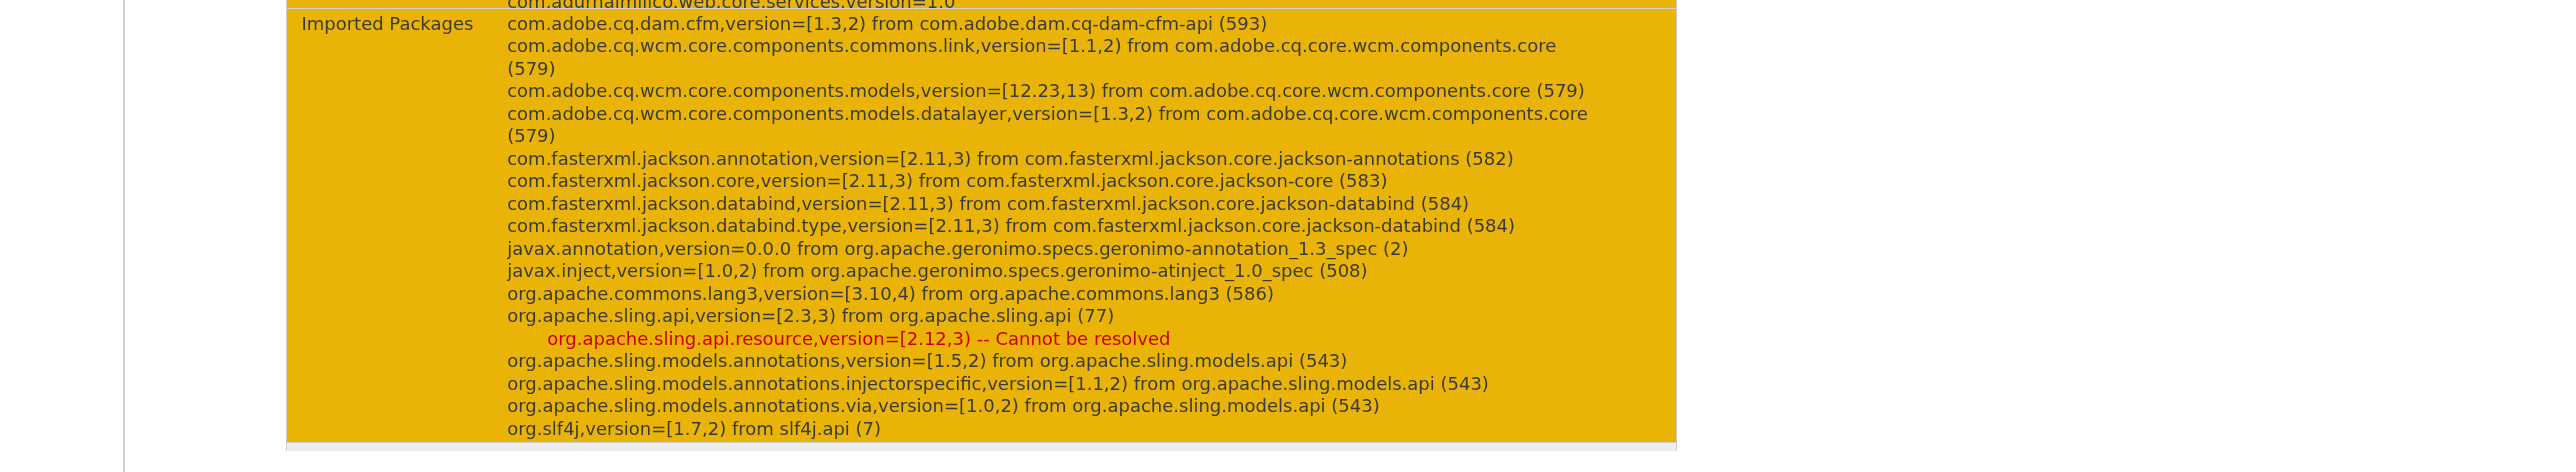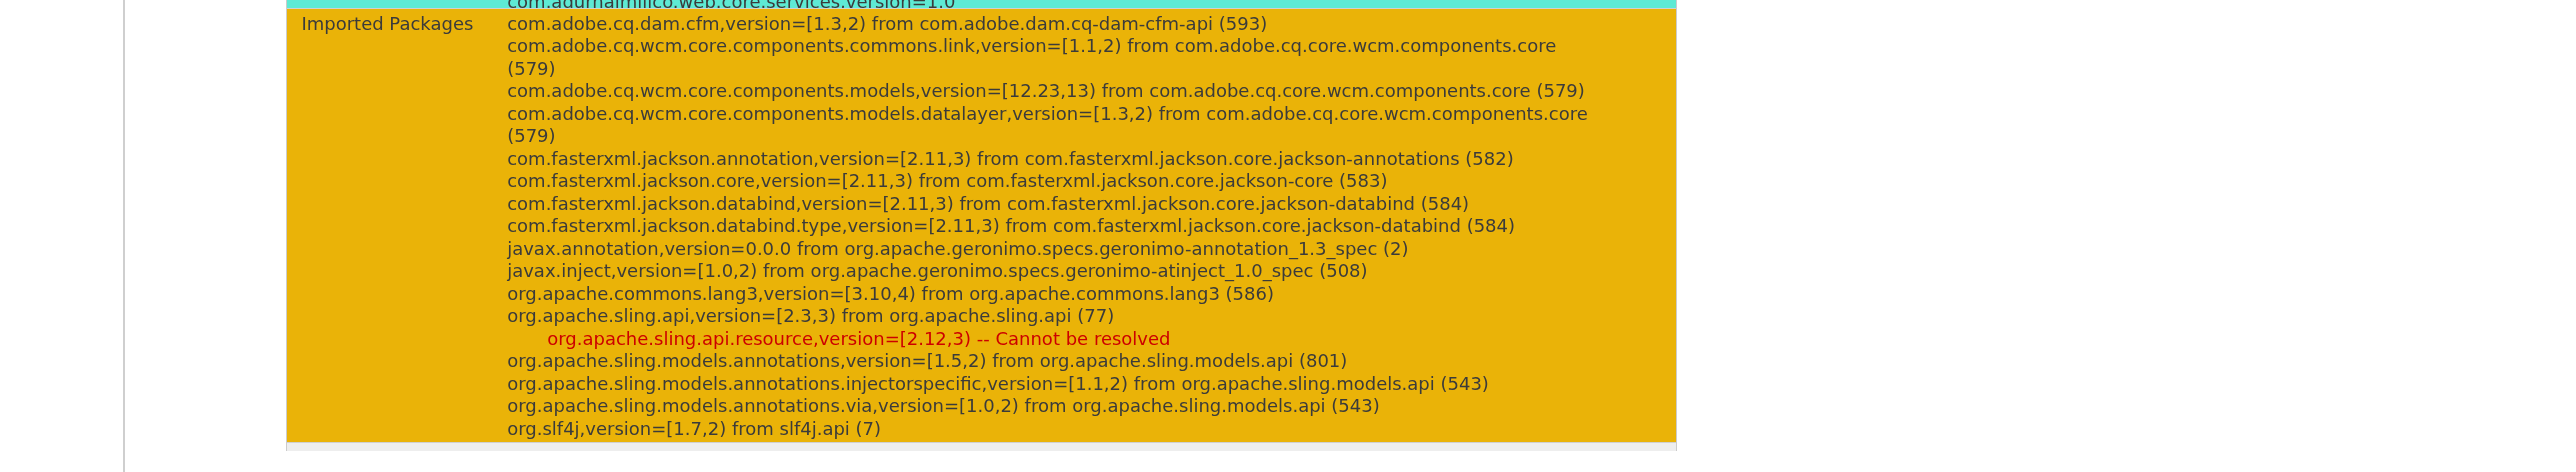--- a/index.html
+++ b/index.html
@@ -26,21 +26,21 @@
     position: absolute;
     left: 286px; top: 0;
     width: 1391px;
     border-left: 1.8px solid #cccccc;
     border-right: 1.8px solid #cccccc;
   }
   .row { display: flex; width: 100%; }
 
   .row-clipped-top {
     height: 9px;
-    background: #5eead4;
+    background: #eab308;
     border-bottom: 1.8px solid #d0d0d0;
     overflow: hidden;
   }
   .row-clipped-top .cell-content { overflow: hidden; }
   .clipped-line {
     margin-top: -11.7px;
     line-height: 22.5px;
     white-space: nowrap;
   }
 
@@ -94,21 +94,21 @@
         <div class="pkg-line">com.adobe.cq.wcm.core.components.models.datalayer,version=[1.3,2) from com.adobe.cq.core.wcm.components.core (579)</div>
         <div class="pkg-line">com.fasterxml.jackson.annotation,version=[2.11,3) from com.fasterxml.jackson.core.jackson-annotations (582)</div>
         <div class="pkg-line">com.fasterxml.jackson.core,version=[2.11,3) from com.fasterxml.jackson.core.jackson-core (583)</div>
         <div class="pkg-line">com.fasterxml.jackson.databind,version=[2.11,3) from com.fasterxml.jackson.core.jackson-databind (584)</div>
         <div class="pkg-line">com.fasterxml.jackson.databind.type,version=[2.11,3) from com.fasterxml.jackson.core.jackson-databind (584)</div>
         <div class="pkg-line">javax.annotation,version=0.0.0 from org.apache.geronimo.specs.geronimo-annotation_1.3_spec (2)</div>
         <div class="pkg-line">javax.inject,version=[1.0,2) from org.apache.geronimo.specs.geronimo-atinject_1.0_spec (508)</div>
         <div class="pkg-line">org.apache.commons.lang3,version=[3.10,4) from org.apache.commons.lang3 (586)</div>
         <div class="pkg-line">org.apache.sling.api,version=[2.3,3) from org.apache.sling.api (77)</div>
         <div class="pkg-line error">org.apache.sling.api.resource,version=[2.12,3) -- Cannot be resolved</div>
-        <div class="pkg-line">org.apache.sling.models.annotations,version=[1.5,2) from org.apache.sling.models.api (801)</div>
+        <div class="pkg-line">org.apache.sling.models.annotations,version=[1.5,2) from org.apache.sling.models.api (543)</div>
         <div class="pkg-line">org.apache.sling.models.annotations.injectorspecific,version=[1.1,2) from org.apache.sling.models.api (543)</div>
         <div class="pkg-line">org.apache.sling.models.annotations.via,version=[1.0,2) from org.apache.sling.models.api (543)</div>
         <div class="pkg-line">org.slf4j,version=[1.7,2) from slf4j.api (7)</div>
       </div>
     </div>
 
     <div class="row row-clipped-bottom"></div>
 
   </div>
 

